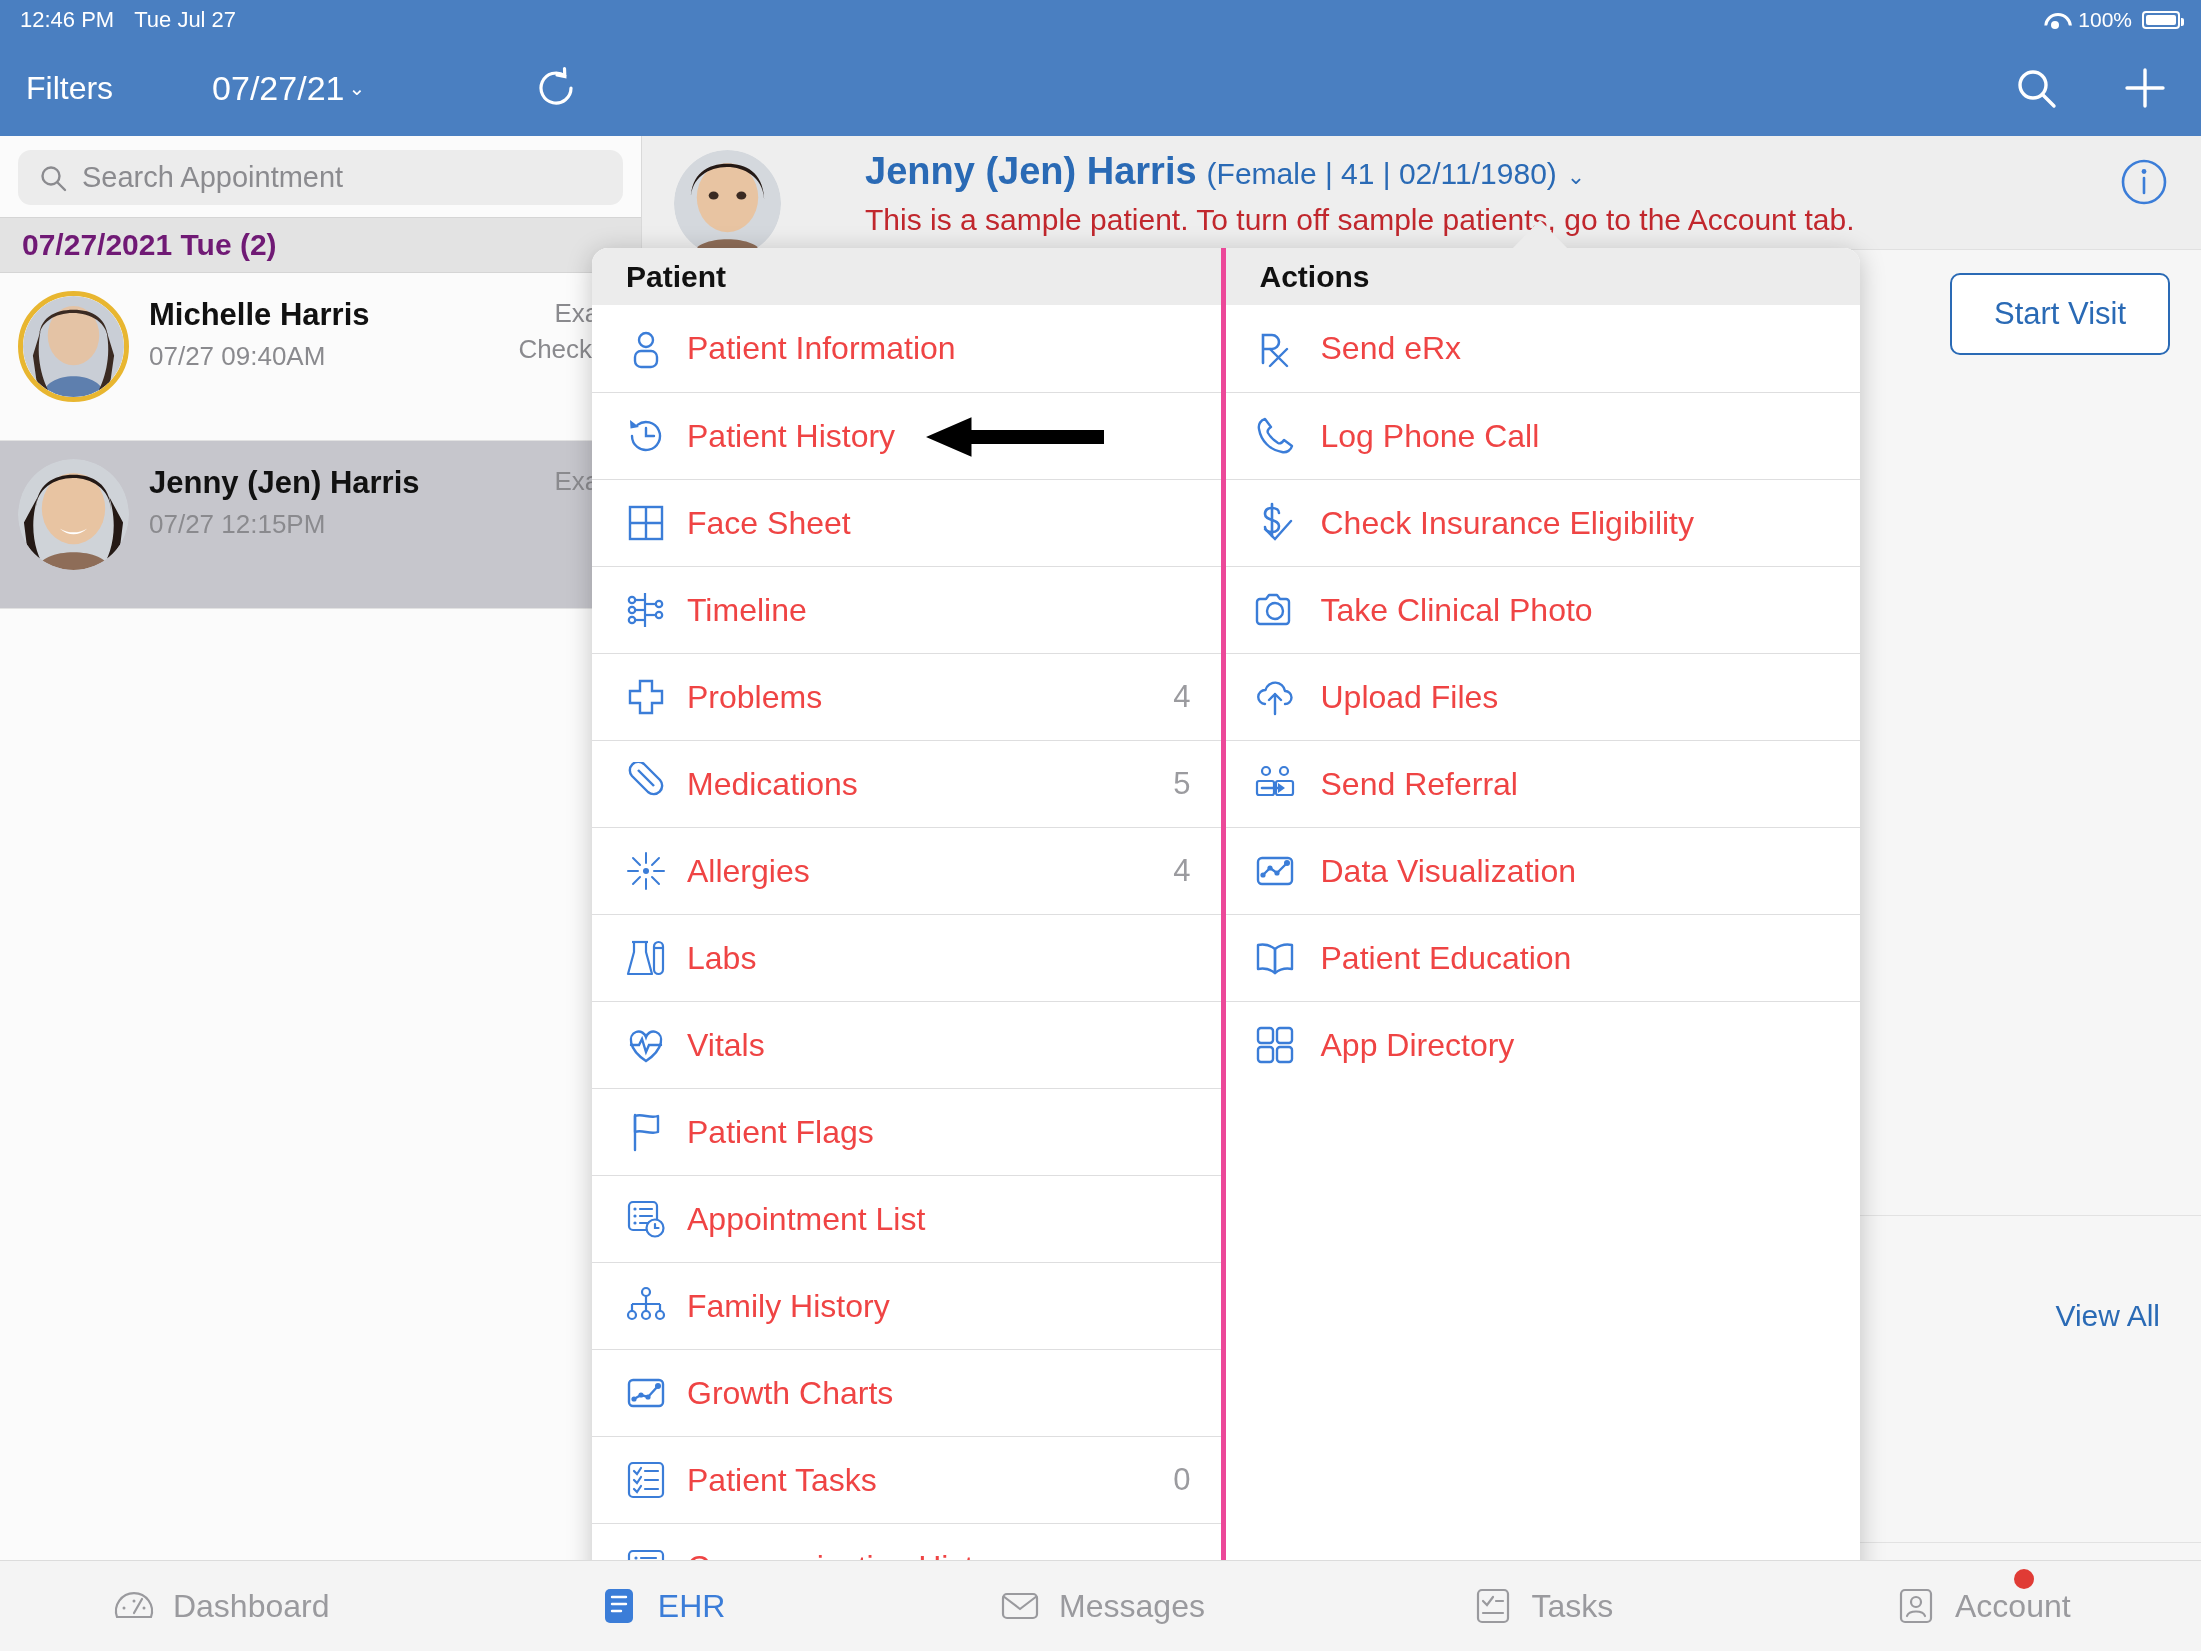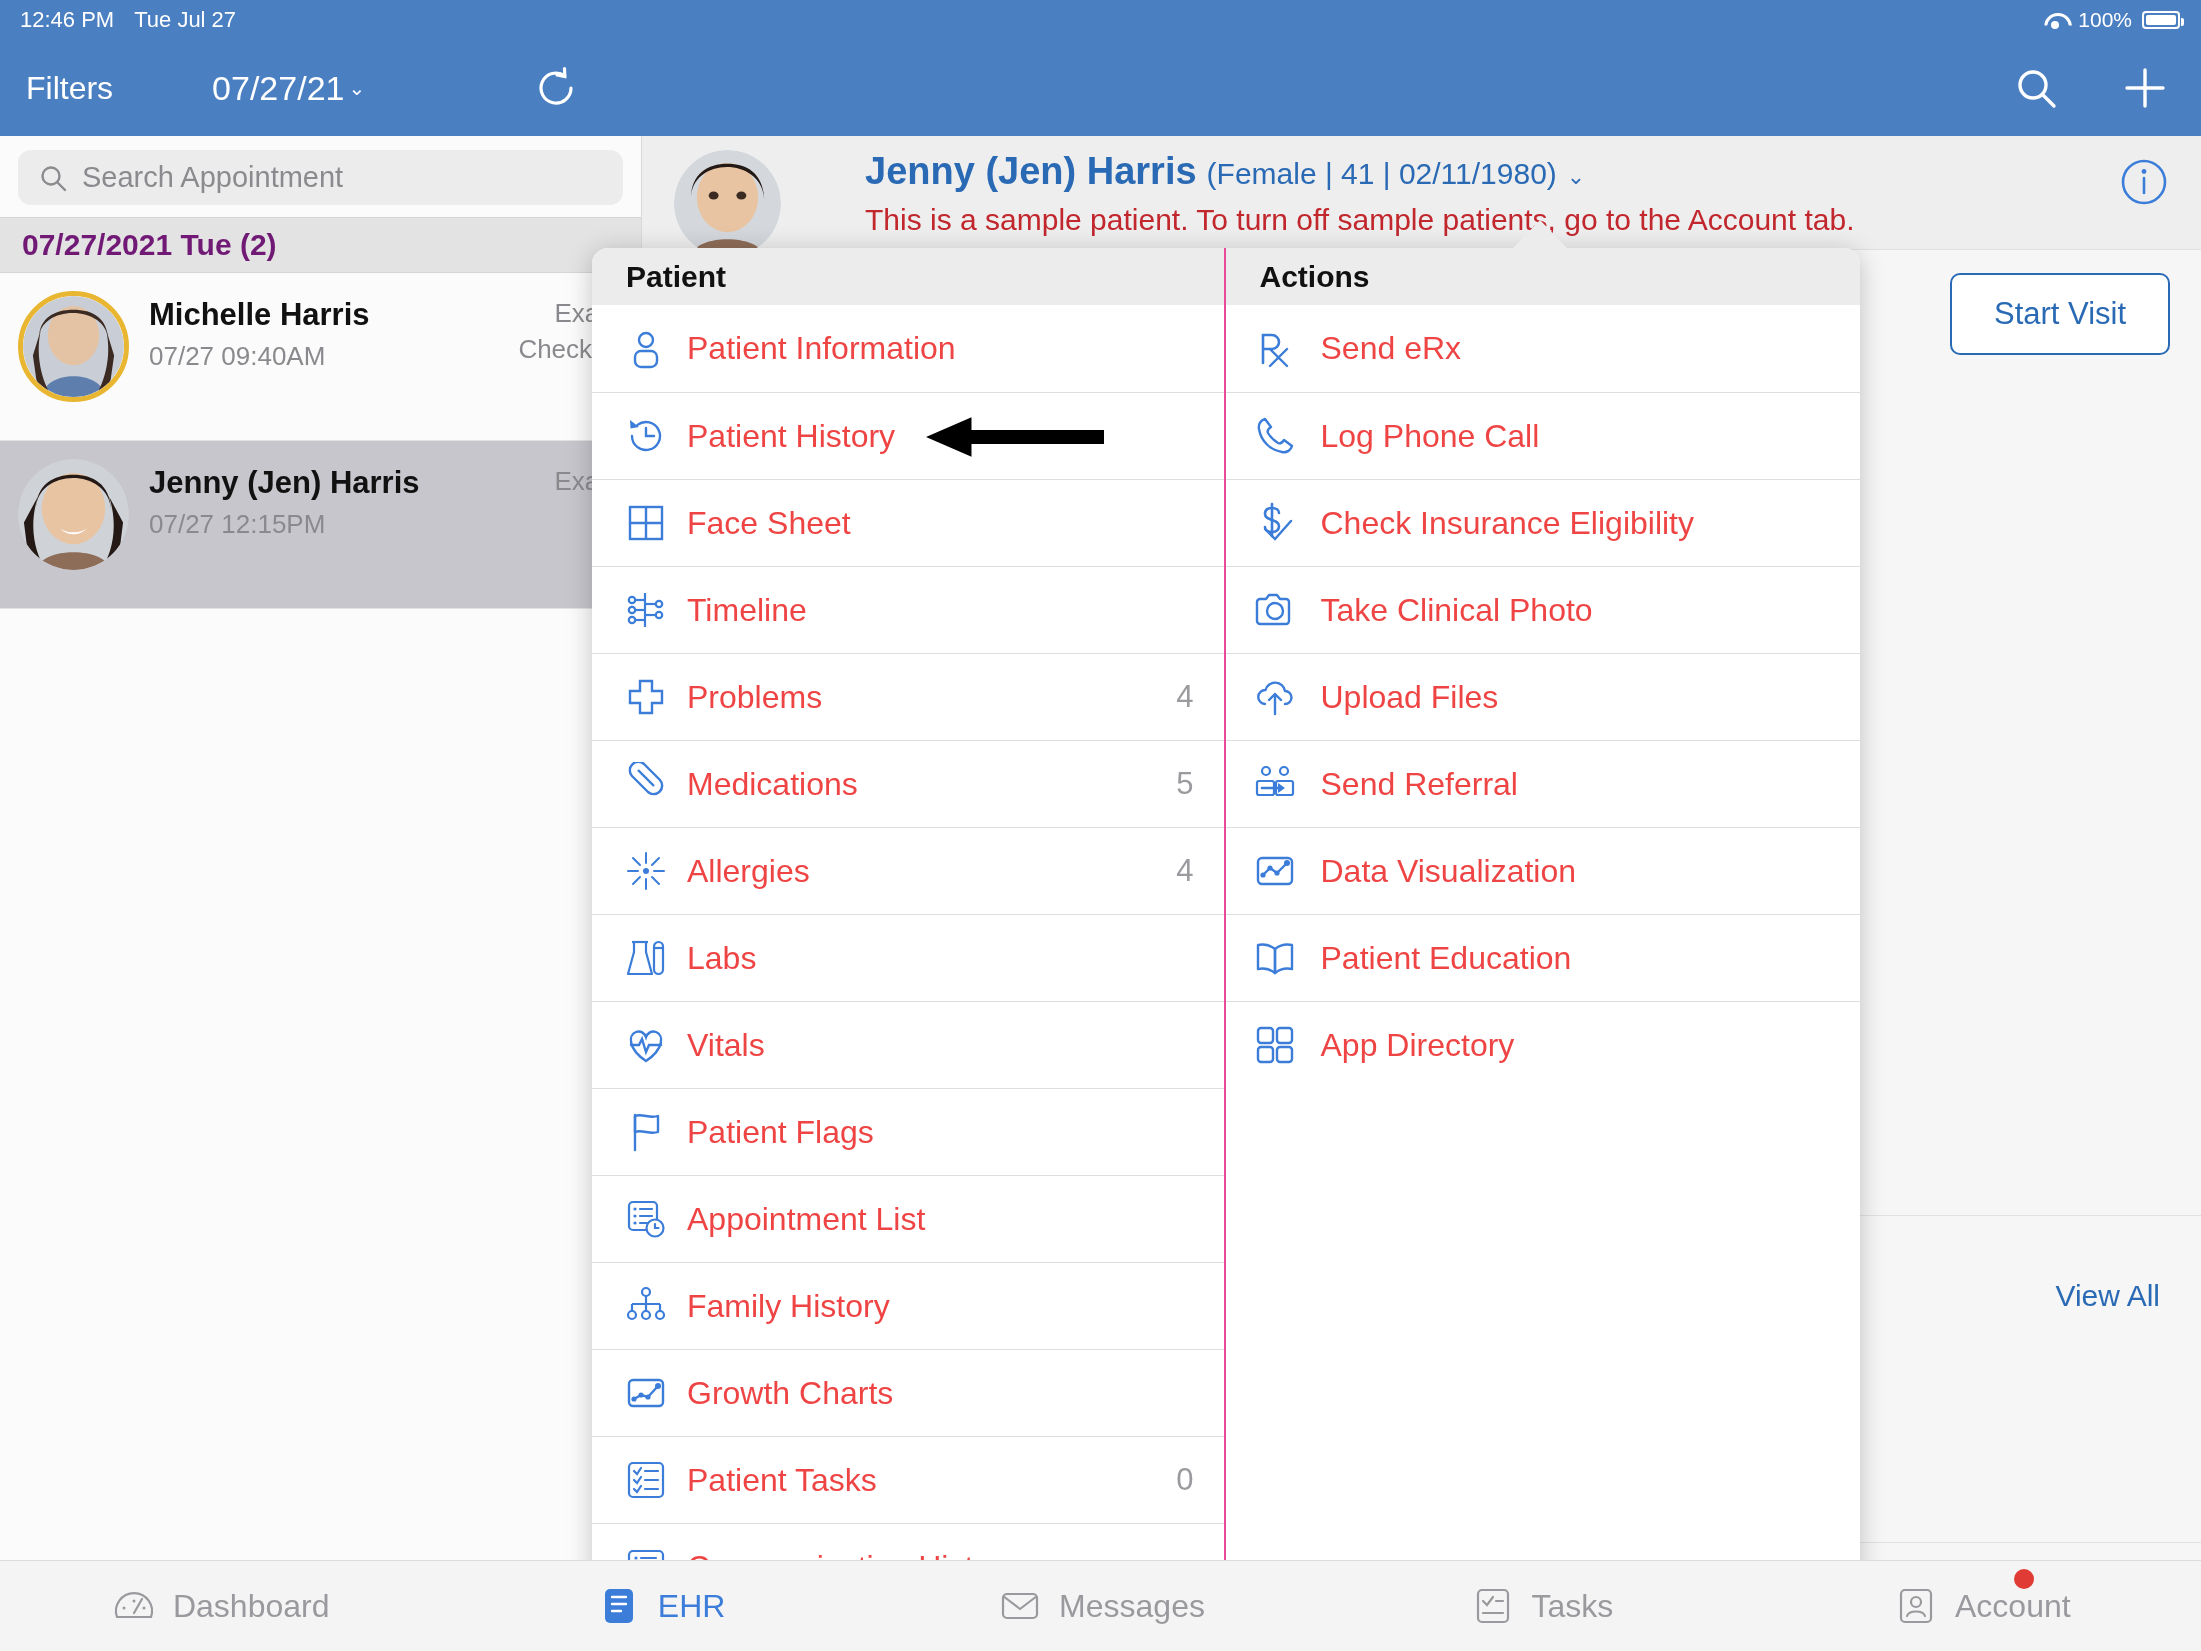--- a/index.html
+++ b/index.html
@@ -96,37 +96,37 @@
   .pt-name { font-size: 38px; font-weight: bold; color: #2a6ab5; }
   .pt-demo { font-size: 30px; color: #2a6ab5; }
   .pt-chev { font-size: 22px; color: #2a6ab5; }
   .pt-warn { position: absolute; left: 223px; top: 67px; font-size: 30px; color: #c1272d; white-space: nowrap; }
   .info-btn { position: absolute; right: 34px; top: 22px; width: 48px; height: 48px; }
   .start-visit {
     position: absolute; right: 32px; top: 137px; width: 220px; height: 82px;
     border: 2px solid #2a6ab5; border-radius: 10px; color: #2a6ab5; font-size: 31px;
     display: flex; align-items: center; justify-content: center; background: #fff;
   }
-  .viewall { position: absolute; right: 42px; font-size: 30px; color: #2a6ab5; }
+  .viewall { position: absolute; right: 42px; font-size: 30px; color: #2a6ab5; margin-top: 20px; }
   .card-rule { position: absolute; left: 0; width: 1560px; height: 1px; background: #e2e2e2; }
 
   
   .popover {
     position: absolute; left: 592px; top: 248px; width: 1268px; height: 1365px;
     background: #ffffff; border-radius: 16px;
     box-shadow: 0 4px 26px rgba(0,0,0,0.22);
     overflow: hidden; display: flex;
   }
   .pop-arrow {
     position: absolute; left: 1512px; top: 220px; width: 0; height: 0;
     border-left: 28px solid transparent; border-right: 28px solid transparent;
     border-bottom: 29px solid #ececec; z-index: 5;
   }
   .pop-col { height: 100%; position: relative; }
-  .pop-col.left { width: 634px; border-right: 2px solid #ec4899; }
+  .pop-col.left { width: 634px; border-right: 5px solid #ec4899; }
   .pop-col.right { width: 635px; }
   .pop-title {
     height: 57px; background: #ececec; display: flex; align-items: center;
     padding-left: 34px; font-size: 30px; font-weight: bold; color: #111;
   }
   .pop-list { background: #fff; }
   .pop-item {
     height: 87px; display: flex; align-items: center; position: relative;
     padding: 0 30px 0 26px; background: #fff;
   }

